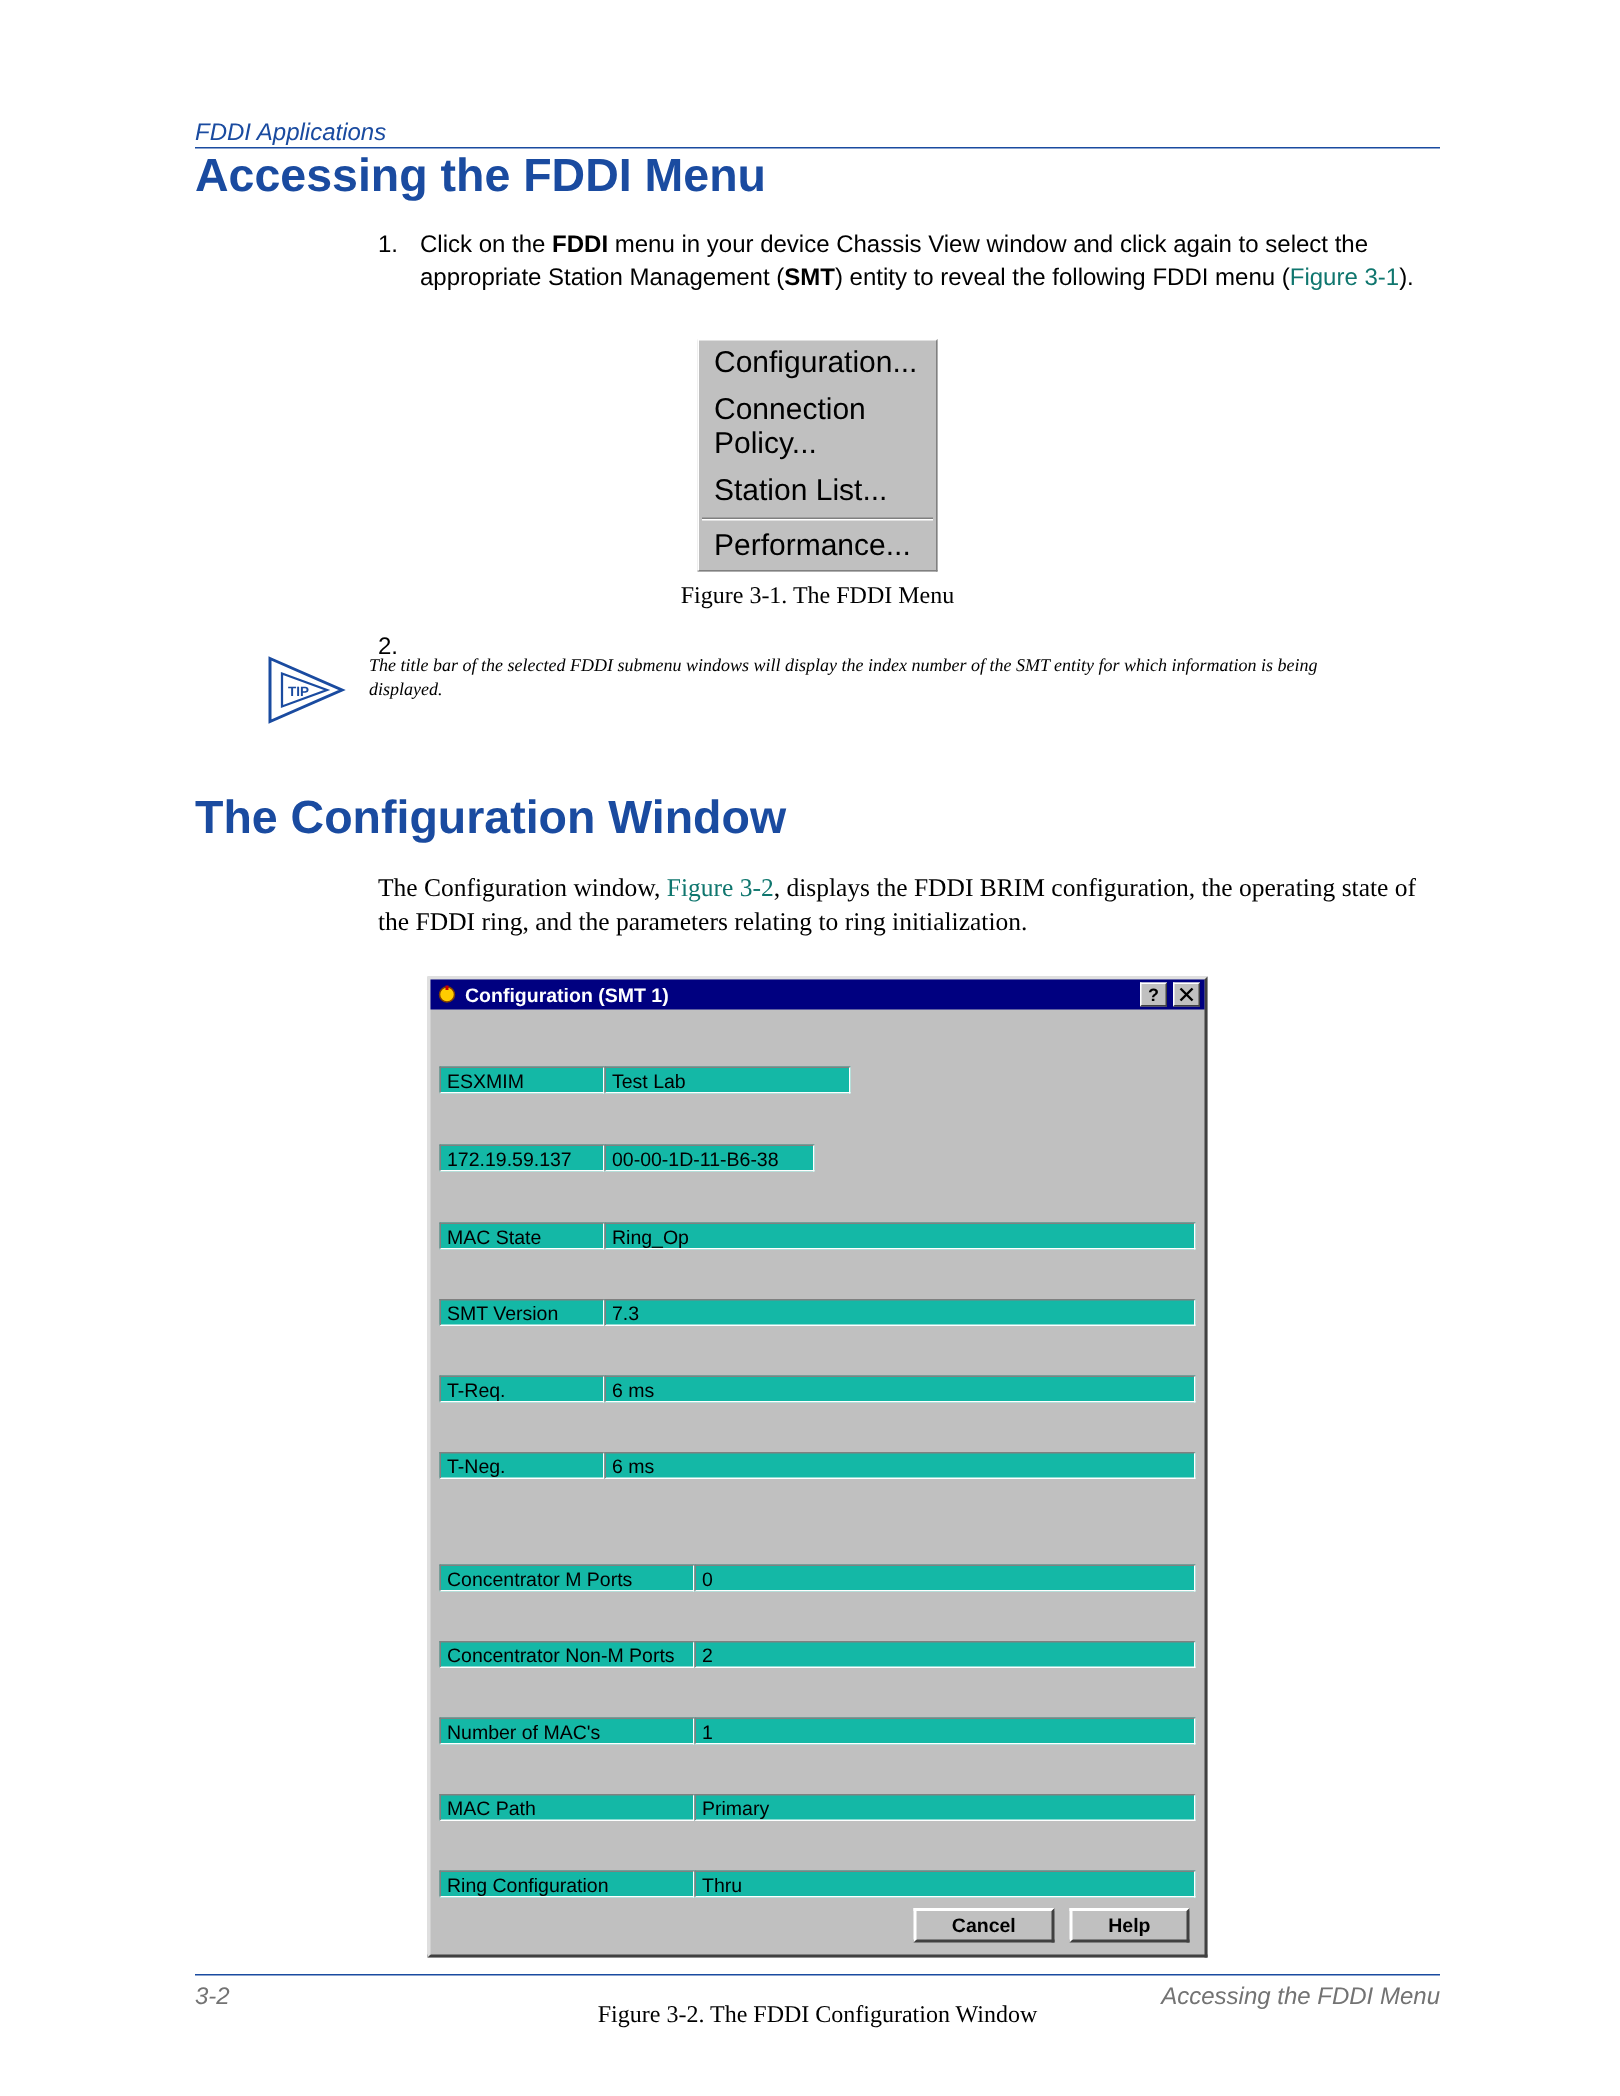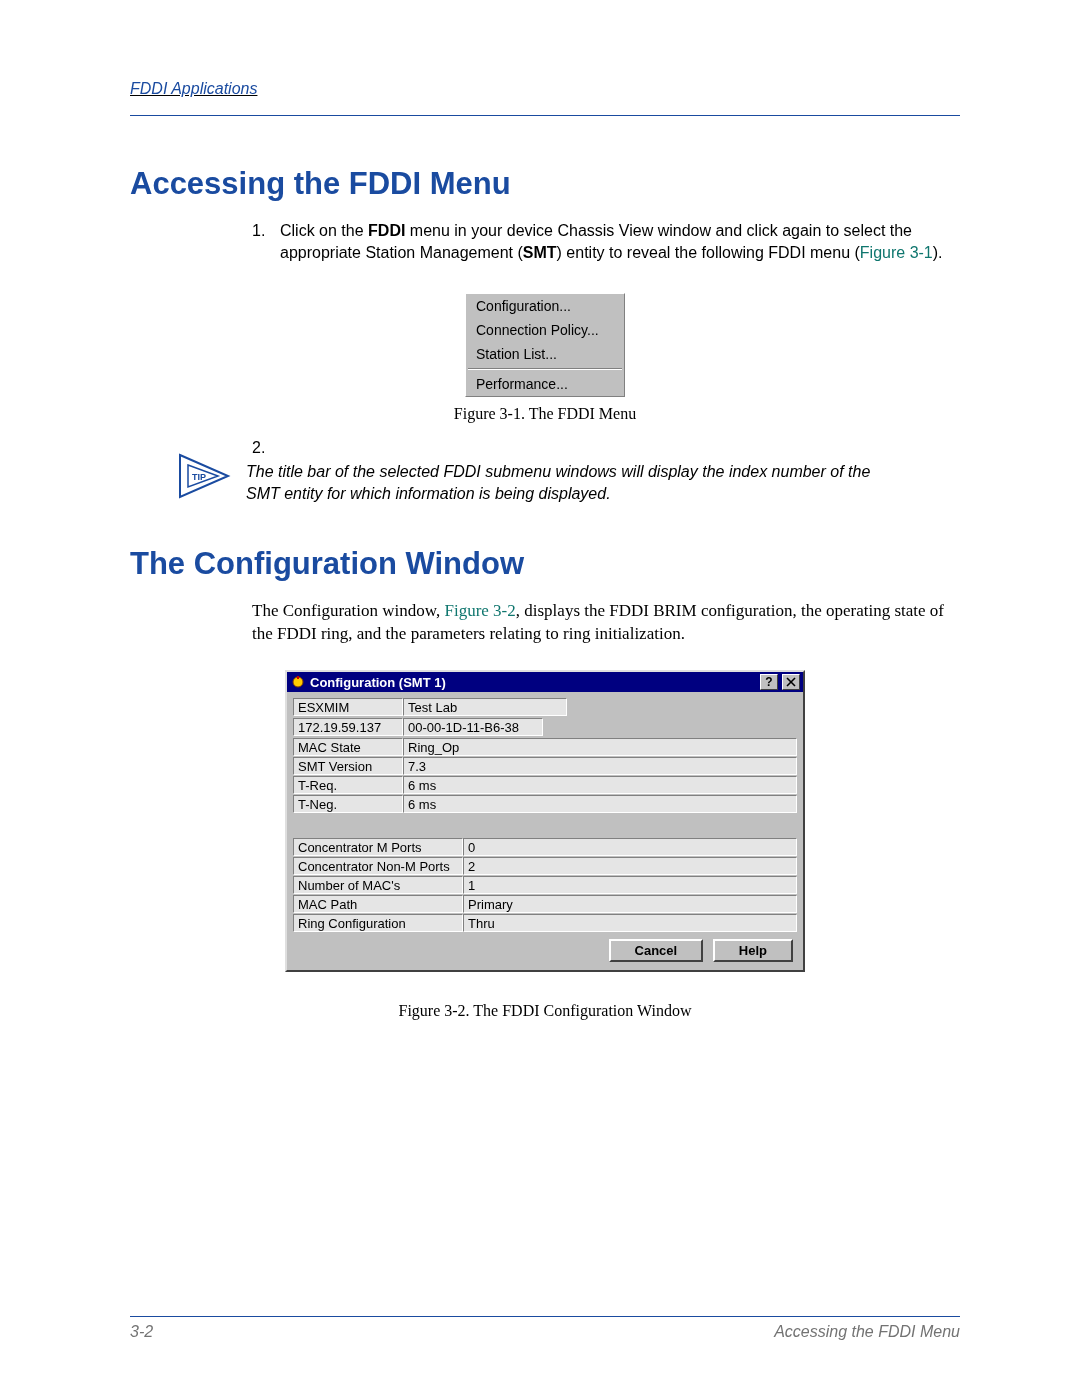--- a/index.html
+++ b/index.html
@@ -9,23 +9,21 @@
     height: 1397px;
     font-family: Georgia, 'Times New Roman', serif;
     color: #000;
     position: relative;
   }
   .page {
     padding: 80px 120px 60px 130px;
   }
   .header-area {
     border-bottom: 1px solid #1a4ba0;
-    padding-bottom: 17px;
-    margin-bottom: 50px;
-    text-decoration: underline;
+    padding-bottom: 0;
   }
   .header-text {
     font-style: italic;
     font-family: Arial, Helvetica, sans-serif;
     font-size: 16px;
     color: #1a4ba0;
   }
   h1.section {
     font-family: Arial, Helvetica, sans-serif;
     font-weight: bold;
@@ -61,21 +59,21 @@
     display: inline-block;
     background: #c0c0c0;
     border: 1px solid #808080;
     border-top-color: #fff;
     border-left-color: #fff;
     width: 160px;
     text-align: left;
   }
   .menu-item {
     font-family: Arial, Helvetica, sans-serif;
-    font-size: 14px;
+    font-size: 20px;
     padding: 4px 10px;
   }
   .menu-sep {
     border-top: 1px solid #808080;
     border-bottom: 1px solid #fff;
     margin: 2px 2px;
   }
   .figcap {
     font-family: Georgia, 'Times New Roman', serif;
     font-size: 16px;
@@ -83,25 +81,24 @@
   }
   .tip-row {
     display: flex;
     align-items: flex-start;
     margin: 28px 0 42px 48px;
     gap: 14px;
   }
   .tip-icon svg { display: block; }
   .tip-text {
     font-style: italic;
-    font-family: Liberation Sans, sans-serif;
-    font-size: 16px;
+    font-family: Liberation Serif, serif;
+    font-size: 12px;
     line-height: 1.35;
     max-width: 640px;
-    margin-top: 10px;
   }
   .para {
     font-family: Georgia, 'Times New Roman', serif;
     font-size: 17px;
     line-height: 1.35;
   }
   
   .config-win {
     margin: 24px auto 10px;
     width: 520px;
@@ -147,29 +144,30 @@
   }
   .client {
     padding: 6px;
   }
   .sunken-row {
     display: flex;
     gap: 0;
     margin-bottom: 2px;
   }
   .sunken {
-    background: #e5e5e5;
+    background: #14b8a6;
     border-top: 1px solid #808080;
     border-left: 1px solid #808080;
     border-right: 1px solid #fff;
     border-bottom: 1px solid #fff;
     padding: 1px 4px;
     font-size: 13px;
     height: 18px;
     overflow: hidden;
+    margin-top: 32px;
   }
   .uptime {
     margin: 16px 2px 10px;
     font-size: 13px;
   }
   .two-col {
     display: flex;
     gap: 24px;
     flex-direction: column;
   }

